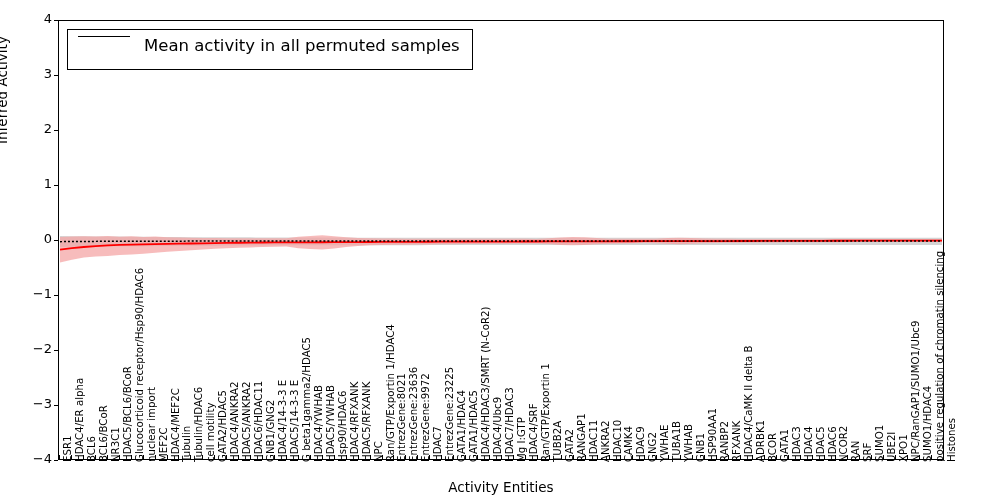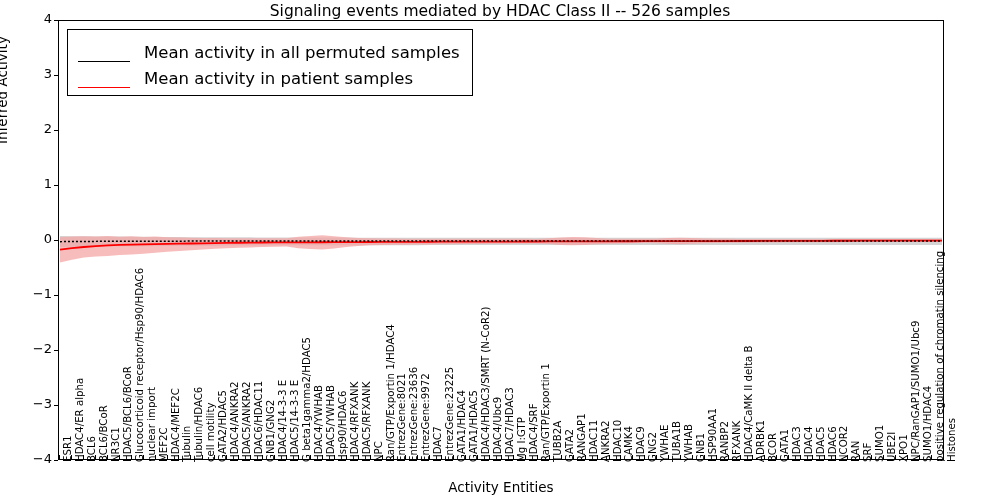--- a/index.html
+++ b/index.html
@@ -28,38 +28,37 @@
   .ytick{position:absolute;right:1003px;font-size:13px;white-space:nowrap;
          text-align:right;width:40px;transform:translateY(-9px);}
   .ytickmark{position:absolute;left:-4px;width:4px;height:1px;background:#000;}
 
   
   .layer{position:absolute;left:0;top:0;width:100%;height:100%;}
 
   
   .legend{position:absolute;left:8px;top:8px;border:1px solid #000;background:#fff;
           padding:6px 12px 7px 10px;z-index:20;}
-  .legrow{display:flex;align-items:flex-end;height:26px;}
+  .legrow{display:flex;align-items:flex-start;height:26px;}
   .legline{width:52px;height:0;border-top:1.6px solid #000;margin-right:14px;}
   .legline.red{border-top-color:#ff0000;}
   .legtext{font-size:16.5px;white-space:nowrap;}
 
   
   .xlabels{position:absolute;left:58px;top:460px;width:886px;height:0;}
   .xt{position:absolute;top:0;font-size:10.2px;white-space:nowrap;
       transform-origin:left top;transform:rotate(-90deg);
       line-height:10px;}
   .xtickmark{position:absolute;top:-5px;width:1px;height:5px;background:#000;}
 </style>
 </head>
 <body>
 
 <div id="fig">
 
-  <div class="title">Signaling events mediated by HDAC Class II -- 526 samples</div>
 
   <div class="ylabel">Inferred Activity</div>
   <div class="xlabel">Activity Entities</div>
 
   <div id="yticks">
       <div class="ytick" style="right: 948px; top: 20px;">4</div>
       <div class="ytickmark" style="left: 54px; top: 20px; position: absolute;"></div>
       <div class="ytick" style="right: 948px; top: 75px;">3</div>
       <div class="ytickmark" style="left: 54px; top: 75px; position: absolute;"></div>
       <div class="ytick" style="right: 948px; top: 130px;">2</div>
@@ -83,24 +82,20 @@
         <path d="M1.00 215.88 L12.95 216.15 L24.89 216.26 L36.84 216.37 L48.78 216.48 L60.73 216.59 L72.68 216.70 L84.62 216.81 L96.57 216.92 L108.51 217.03 L120.46 217.09 L132.41 217.14 L144.35 217.19 L156.30 217.25 L168.24 217.30 L180.19 217.36 L192.14 217.36 L204.08 217.42 L216.03 217.47 L227.97 217.47 L239.92 217.53 L251.86 217.53 L263.81 217.58 L275.76 217.58 L287.70 217.58 L299.65 217.63 L311.59 217.63 L323.54 217.63 L335.49 217.69 L347.43 217.69 L359.38 217.69 L371.32 217.69 L383.27 217.69 L395.22 217.74 L407.16 217.74 L419.11 217.74 L431.05 217.74 L443.00 217.74 L454.95 217.74 L466.89 217.74 L478.84 217.80 L490.78 217.80 L502.73 217.80 L514.68 217.80 L526.62 217.80 L538.57 217.80 L550.51 217.80 L562.46 217.80 L574.41 217.80 L586.35 217.80 L598.30 217.80 L610.24 217.80 L622.19 217.80 L634.14 217.80 L646.08 217.80 L658.03 217.80 L669.97 217.80 L681.92 217.80 L693.86 217.80 L705.81 217.80 L717.76 217.80 L729.70 217.80 L741.65 217.80 L753.59 217.80 L765.54 217.80 L777.49 217.80 L789.43 217.80 L801.38 217.80 L813.32 217.80 L825.27 217.80 L837.22 217.80 L849.16 217.80 L861.11 217.80 L873.05 217.80 L885.00 217.80 L885.00 225.06 L873.05 225.06 L861.11 225.06 L849.16 225.06 L837.22 225.06 L825.27 225.06 L813.32 225.06 L801.38 225.06 L789.43 225.06 L777.49 225.06 L765.54 225.06 L753.59 225.06 L741.65 225.06 L729.70 225.06 L717.76 225.06 L705.81 225.06 L693.86 225.06 L681.92 225.06 L669.97 225.06 L658.03 225.06 L646.08 225.06 L634.14 225.06 L622.19 225.06 L610.24 225.06 L598.30 225.06 L586.35 225.06 L574.41 225.06 L562.46 225.06 L550.51 225.06 L538.57 225.06 L526.62 225.06 L514.68 225.06 L502.73 225.06 L490.78 225.06 L478.84 225.06 L466.89 225.06 L454.95 225.06 L443.00 225.06 L431.05 225.06 L419.11 225.12 L407.16 225.12 L395.22 225.12 L383.27 225.12 L371.32 225.12 L359.38 225.17 L347.43 225.17 L335.49 225.17 L323.54 225.17 L311.59 225.23 L299.65 225.23 L287.70 225.23 L275.76 225.28 L263.81 225.28 L251.86 225.34 L239.92 225.34 L227.97 225.39 L216.03 225.39 L204.08 225.45 L192.14 225.50 L180.19 225.56 L168.24 225.61 L156.30 225.67 L144.35 225.72 L132.41 225.78 L120.46 225.83 L108.51 225.94 L96.57 226.05 L84.62 226.16 L72.68 226.27 L60.73 226.38 L48.78 226.49 L36.84 226.60 L24.89 226.71 L12.95 226.88 L1.00 227.15 Z" fill="#cccccc" fill-opacity="0.85" stroke="none"></path>
         <path d="M1.00 216.98 L12.95 216.59 L24.89 216.15 L36.84 216.59 L48.78 216.04 L60.73 216.70 L72.68 216.26 L84.62 216.98 L96.57 216.59 L108.51 217.25 L120.46 217.53 L132.41 217.80 L144.35 217.91 L156.30 218.02 L168.24 218.13 L180.19 218.18 L192.14 218.24 L204.08 218.30 L216.03 218.35 L227.97 218.35 L239.92 216.70 L251.86 215.88 L263.81 215.32 L275.76 216.15 L287.70 217.25 L299.65 218.07 L311.59 218.35 L323.54 218.46 L335.49 218.57 L347.43 218.62 L359.38 218.68 L371.32 218.68 L383.27 218.74 L395.22 218.74 L407.16 218.79 L419.11 218.79 L431.05 218.79 L443.00 218.84 L454.95 218.84 L466.89 218.84 L478.84 218.90 L490.78 218.35 L502.73 217.53 L514.68 216.98 L526.62 217.36 L538.57 218.07 L550.51 218.62 L562.46 218.79 L574.41 218.84 L586.35 218.84 L598.30 218.62 L610.24 218.07 L622.19 217.69 L634.14 218.07 L646.08 218.57 L658.03 218.79 L669.97 218.84 L681.92 218.90 L693.86 218.90 L705.81 218.90 L717.76 218.90 L729.70 218.90 L741.65 218.90 L753.59 218.90 L765.54 218.90 L777.49 218.90 L789.43 218.90 L801.38 218.90 L813.32 218.90 L825.27 218.90 L837.22 218.90 L849.16 218.90 L861.11 218.90 L873.05 218.90 L885.00 218.90 L885.00 221.65 L873.05 221.71 L861.11 221.76 L849.16 221.81 L837.22 221.87 L825.27 221.93 L813.32 221.98 L801.38 222.03 L789.43 222.09 L777.49 222.15 L765.54 222.20 L753.59 222.25 L741.65 222.31 L729.70 222.37 L717.76 222.42 L705.81 222.47 L693.86 222.53 L681.92 222.64 L669.97 222.75 L658.03 222.97 L646.08 223.30 L634.14 223.85 L622.19 224.29 L610.24 223.85 L598.30 223.30 L586.35 223.08 L574.41 223.19 L562.46 223.41 L550.51 223.74 L538.57 224.29 L526.62 224.95 L514.68 225.39 L502.73 224.95 L490.78 224.13 L478.84 223.52 L466.89 223.57 L454.95 223.63 L443.00 223.74 L431.05 223.85 L419.11 223.96 L407.16 224.07 L395.22 224.18 L383.27 224.29 L371.32 224.40 L359.38 224.51 L347.43 224.68 L335.49 224.84 L323.54 225.06 L311.59 225.39 L299.65 226.05 L287.70 227.15 L275.76 228.52 L263.81 229.63 L251.86 229.07 L239.92 228.25 L227.97 226.60 L216.03 226.88 L204.08 227.15 L192.14 227.48 L180.19 227.81 L168.24 228.25 L156.30 228.80 L144.35 229.46 L132.41 230.18 L120.46 231.00 L108.51 231.82 L96.57 232.92 L84.62 233.75 L72.68 234.58 L60.73 235.13 L48.78 235.95 L36.84 236.50 L24.89 237.60 L12.95 239.80 L1.00 242.55 Z" fill="#f4a6a6" fill-opacity="0.75" stroke="none"></path>
         <path d="M1.00 229.63 L12.95 228.25 L24.89 227.04 L36.84 226.05 L48.78 225.39 L60.73 224.95 L72.68 224.62 L84.62 224.40 L96.57 224.18 L108.51 223.96 L120.46 223.74 L132.41 223.52 L144.35 223.30 L156.30 223.08 L168.24 222.86 L180.19 222.75 L192.14 222.64 L204.08 222.53 L216.03 222.47 L227.97 222.42 L239.92 222.37 L251.86 222.31 L263.81 222.25 L275.76 222.20 L287.70 222.15 L299.65 222.09 L311.59 222.03 L323.54 221.98 L335.49 221.93 L347.43 221.87 L359.38 221.81 L371.32 221.76 L383.27 221.71 L395.22 221.65 L407.16 221.65 L419.11 221.59 L431.05 221.59 L443.00 221.54 L454.95 221.54 L466.89 221.49 L478.84 221.49 L490.78 221.43 L502.73 221.43 L514.68 221.38 L526.62 221.38 L538.57 221.32 L550.51 221.32 L562.46 221.27 L574.41 221.27 L586.35 221.21 L598.30 221.21 L610.24 221.16 L622.19 221.16 L634.14 221.10 L646.08 221.10 L658.03 221.05 L669.97 221.05 L681.92 220.99 L693.86 220.99 L705.81 220.94 L717.76 220.94 L729.70 220.88 L741.65 220.88 L753.59 220.83 L765.54 220.83 L777.49 220.77 L789.43 220.77 L801.38 220.72 L813.32 220.72 L825.27 220.66 L837.22 220.66 L849.16 220.61 L861.11 220.61 L873.05 220.55 L885.00 220.55 " fill="none" stroke="#ff0000" stroke-width="1.8"></path>
         <path d="M1.00 221.65 L12.95 221.54 L24.89 221.43 L36.84 221.38 L48.78 221.32 L60.73 221.32 L72.68 221.27 L84.62 221.21 L96.57 221.21 L108.51 221.16 L120.46 221.16 L132.41 221.10 L144.35 221.10 L156.30 221.10 L168.24 221.05 L180.19 221.05 L192.14 221.05 L204.08 221.05 L216.03 220.99 L227.97 220.99 L239.92 220.99 L251.86 220.99 L263.81 220.99 L275.76 220.99 L287.70 220.99 L299.65 220.99 L311.59 220.99 L323.54 220.99 L335.49 220.99 L347.43 220.99 L359.38 220.99 L371.32 220.99 L383.27 220.99 L395.22 220.99 L407.16 220.99 L419.11 220.99 L431.05 220.99 L443.00 220.99 L454.95 220.99 L466.89 220.99 L478.84 220.99 L490.78 220.99 L502.73 220.99 L514.68 220.99 L526.62 220.99 L538.57 220.99 L550.51 220.99 L562.46 220.99 L574.41 220.99 L586.35 220.99 L598.30 220.99 L610.24 220.99 L622.19 220.99 L634.14 220.99 L646.08 220.99 L658.03 220.99 L669.97 220.99 L681.92 220.99 L693.86 220.99 L705.81 220.99 L717.76 220.99 L729.70 220.99 L741.65 220.99 L753.59 220.99 L765.54 220.99 L777.49 220.99 L789.43 220.99 L801.38 220.99 L813.32 220.99 L825.27 220.99 L837.22 220.99 L849.16 220.99 L861.11 220.99 L873.05 220.99 L885.00 220.99 " fill="none" stroke="#000000" stroke-width="1.5" stroke-dasharray="2,2"></path>
       </svg>
 
     <div class="legend">
       <div class="legrow">
         <span class="legline"></span>
         <span class="legtext">Mean activity in all permuted samples</span>
-      </div>
-      <div class="legrow">
-        <span class="legline red"></span>
-        <span class="legtext">Mean activity in patient samples</span>
       </div>
     </div>
   </div>
 
   <div class="xlabels" id="xlabels">
       <div class="xtickmark" style="left: 1px;"></div>
       <div class="xt" style="left: 5px; top: 2px;">ESR1</div>
       <div class="xtickmark" style="left: 12.9459px;"></div>
       <div class="xt" style="left: 16.9459px; top: 2px;">HDAC4/ER alpha</div>
       <div class="xtickmark" style="left: 24.8919px;"></div>

